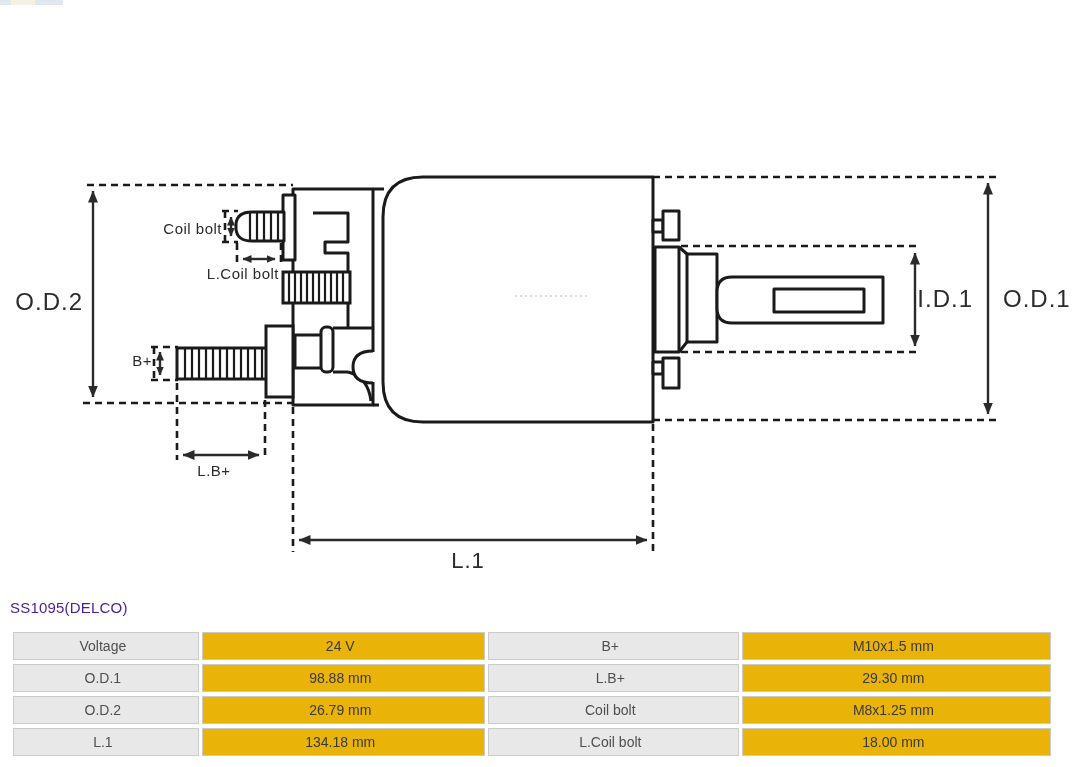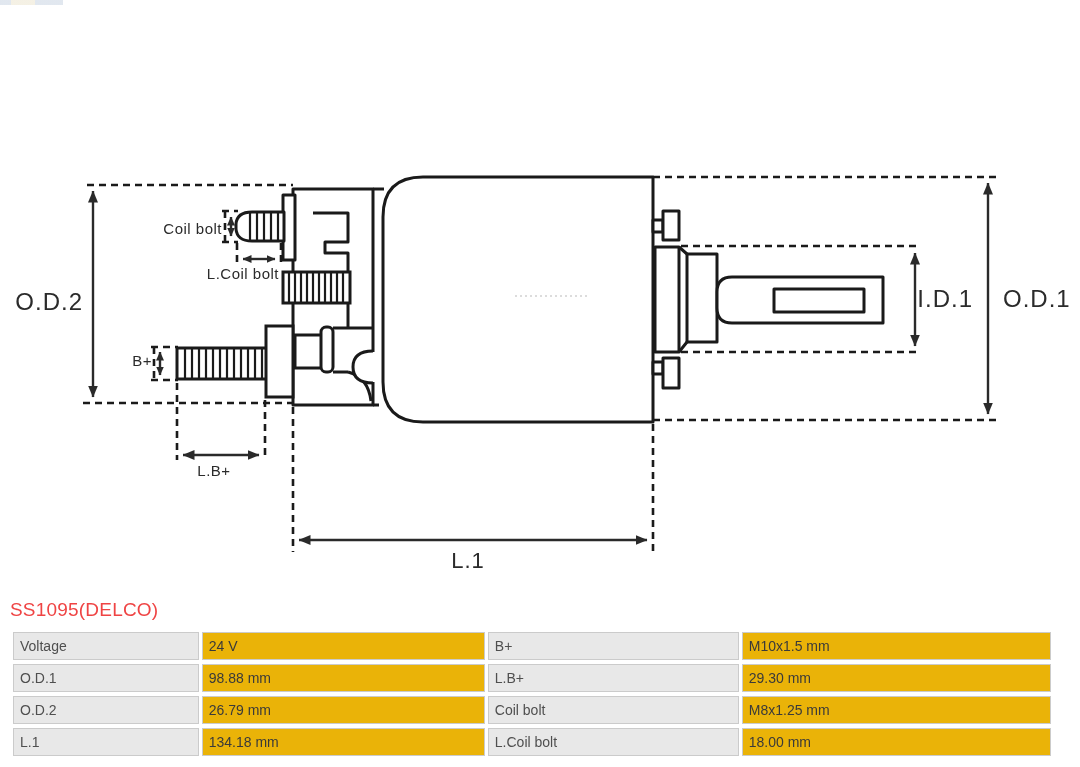--- a/index.html
+++ b/index.html
@@ -9,27 +9,27 @@
   .logo-strip{position:absolute;left:0;top:0;width:63px;height:5px;opacity:.55;
     background:linear-gradient(90deg,#c9d4e2 0 17%,#ece5cf 17% 55%,#c9d4e2 55% 100%);}
 
   .diagram{position:absolute;left:0;top:0;}
 
   .dimlabel{font-family:"Liberation Sans","DejaVu Sans",sans-serif;fill:#2b2b2b;}
   .lab-big{font-size:24px;letter-spacing:1px;}
   .lab-mid{font-size:22px;letter-spacing:1px;}
   .lab-sm{font-size:15px;letter-spacing:.5px;}
 
-  .product-title{position:absolute;left:10px;top:599px;font-size:19px;
-    color:#ef4444;letter-spacing:.2px;}
+  .product-title{position:absolute;left:10px;top:599px;font-size:15px;
+    color:#4c1d95;letter-spacing:.2px;}
 
   table.spec{position:absolute;left:10px;top:628px;border-collapse:separate;
     border-spacing:3px 4px;table-layout:fixed;width:1044px;}
   table.spec td{height:26px;border:1px solid #cbcbcb;font-size:14px;
-    text-align:left;vertical-align:middle;padding:0 12px 0 6px;
+    text-align:center;vertical-align:middle;padding:0 12px 0 6px;
     white-space:nowrap;overflow:hidden;}
   td.lbl{background:#e8e8e8;color:#4f4f4f;padding-right:9px;}
   td.val{background:#eab308;color:#3a3a3a;}
 </style>
 </head>
 <body>
 
 <div class="logo-strip"></div>
 
 <svg class="diagram" width="1080" height="595" viewBox="0 0 1080 595">

